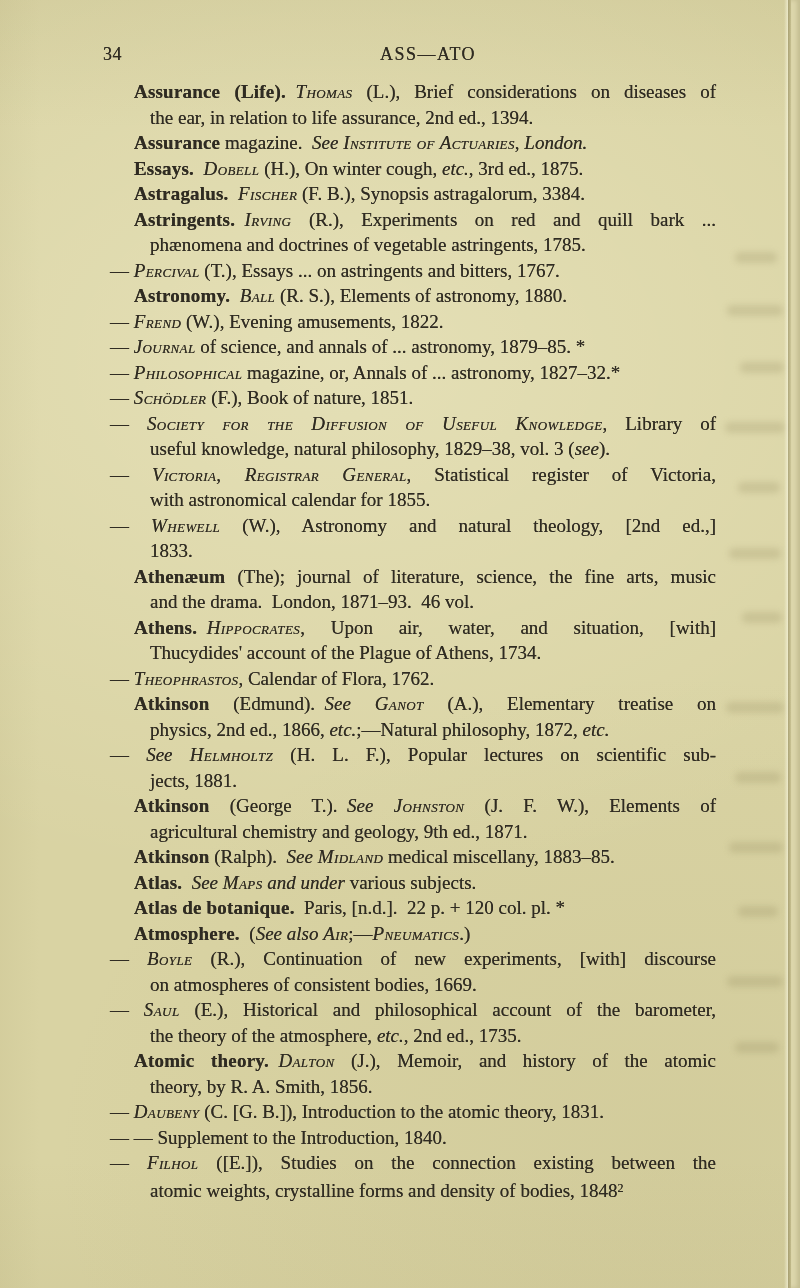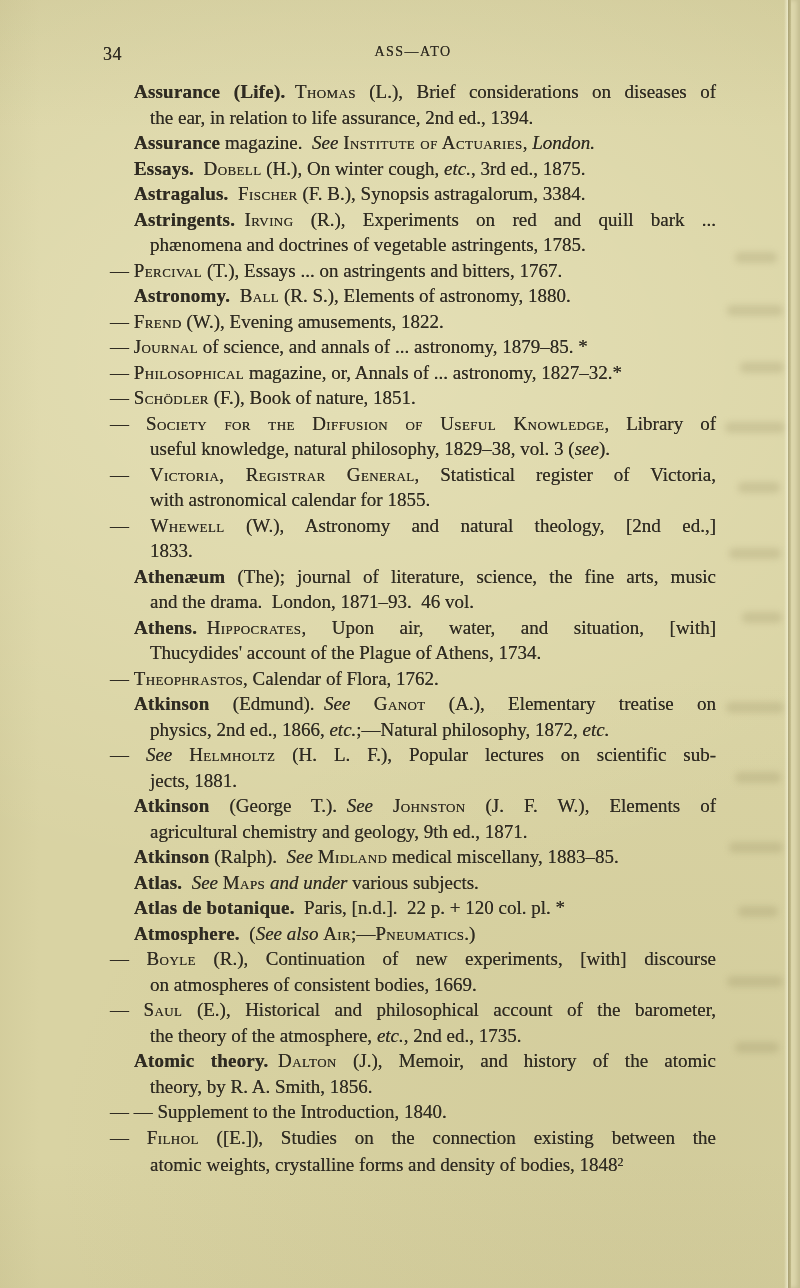--- a/index.html
+++ b/index.html
@@ -32,32 +32,33 @@
     box-shadow:inset -3px 0 4px rgba(120,110,65,0.25);
   }
   .header { position:absolute; left:0; top:0; width:100%; }
   .page-number {
     position:absolute; left:103px; top:44px;
     font-size:18px; letter-spacing:0.5px;
     text-shadow:0 0 0.6px rgba(47,43,34,0.85);
   }
   .running-head {
     position:absolute; left:110px; top:44px; width:606px;
-    text-align:center; font-size:14px; letter-spacing:1.5px;
+    text-align:center; font-size:18px; letter-spacing:1.5px;
     text-shadow:0 0 0.6px rgba(47,43,34,0.85);
+    padding-left:15px;
   }
   .text-block { position:absolute; left:110px; top:79px; width:606px; }
   .line {
     height:25.5px; line-height:25.5px; font-size:19px;
     text-shadow:0 0 0.6px rgba(47,43,34,0.8);
   }
   .line.cont { padding-left:40px; }
   .line.justify { text-align:justify; text-align-last:justify; }
   .seg-b  { font-weight:bold; letter-spacing:0.2px;margin-left:24px; }
-  .seg-sc { font-variant:small-caps; letter-spacing:0.4px; }
+  .seg-sc { font-variant:small-caps; letter-spacing:0.4px;font-style:italic; }
   .seg-i  { font-style:italic; }
   .seg-sup{ font-size:12px; vertical-align:5px; }
   .bleed {
     position:absolute; height:11px; border-radius:5px;
     background:rgba(132,122,76,0.20); filter:blur(3px);
     pointer-events:none;
   }
 </style>
 </head>
 <body>
@@ -103,20 +104,21 @@
     <div class="line head"><span class="seg-b">Atkinson</span><span> (Ralph). </span><span class="seg-i">See </span><span class="seg-sc">Midland</span><span> medical miscellany, 1883–85.</span></div>
     <div class="line head"><span class="seg-b">Atlas.</span><span> </span><span class="seg-i">See </span><span class="seg-sc">Maps</span><span> </span><span class="seg-i">and under</span><span> various subjects.</span></div>
     <div class="line head"><span class="seg-b">Atlas de botanique.</span><span> Paris, [n.d.]. 22 p. + 120 col. pl. *</span></div>
     <div class="line head"><span class="seg-b">Atmosphere.</span><span> (</span><span class="seg-i">See also </span><span class="seg-sc">Air</span><span>;—</span><span class="seg-sc">Pneumatics</span><span>.)</span></div>
     <div class="line dash justify"><span>— </span><span class="seg-sc">Boyle</span><span> (R.), Continuation of new experiments, [with] discourse</span></div>
     <div class="line cont"><span>on atmospheres of consistent bodies, 1669.</span></div>
     <div class="line dash justify"><span>— </span><span class="seg-sc">Saul</span><span> (E.), Historical and philosophical account of the barometer,</span></div>
     <div class="line cont"><span>the theory of the atmosphere, </span><span class="seg-i">etc.</span><span>, 2nd ed., 1735.</span></div>
     <div class="line head justify"><span class="seg-b">Atomic theory.</span><span> </span><span class="seg-sc">Dalton</span><span> (J.), Memoir, and history of the atomic</span></div>
     <div class="line cont"><span>theory, by R. A. Smith, 1856.</span></div>
+    <div class="line dash"><span>— </span><span class="seg-sc">Daubeny</span><span> (C. [G. B.]), Introduction to the atomic theory, 1831.</span></div>
     <div class="line dash"><span>— — Supplement to the Introduction, 1840.</span></div>
     <div class="line dash justify"><span>— </span><span class="seg-sc">Filhol</span><span> ([E.]), Studies on the connection existing between the</span></div>
     <div class="line cont"><span>atomic weights, crystalline forms and density of bodies, 1848</span><span class="seg-sup">2</span></div>
   </div>
 
 <div id="bleed-layer">
     <div class="bleed" style="left: 735px; top: 252px; width: 42px;"></div>
     <div class="bleed" style="left: 727px; top: 305px; width: 56px;"></div>
     <div class="bleed" style="left: 740px; top: 362px; width: 44px;"></div>
     <div class="bleed" style="left: 725px; top: 422px; width: 60px;"></div>

